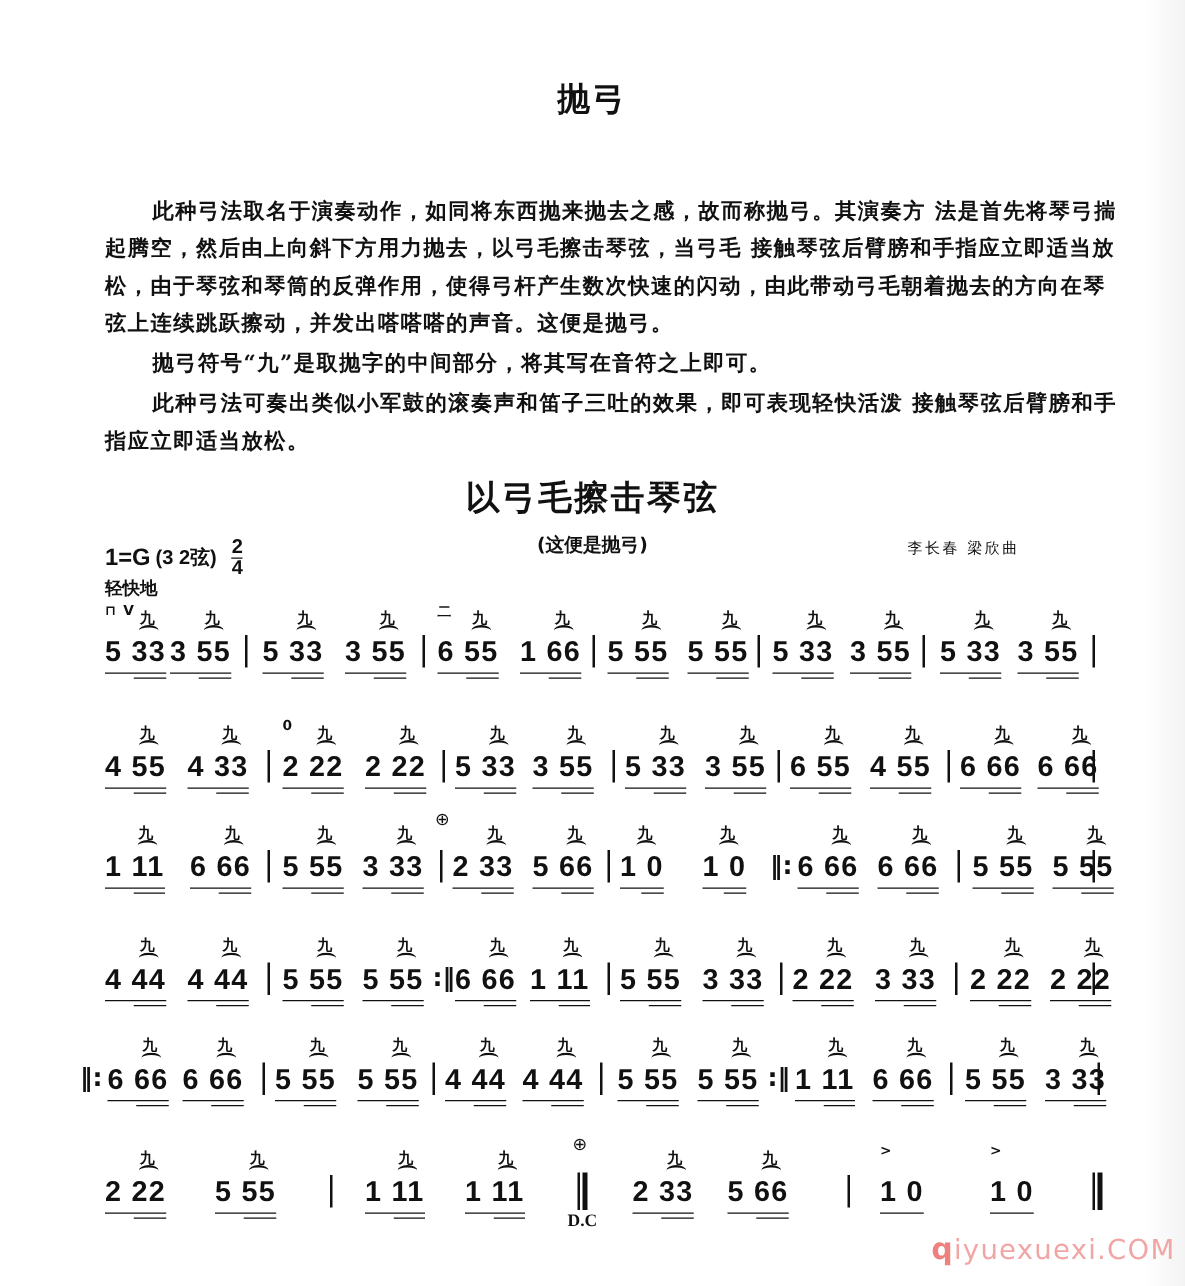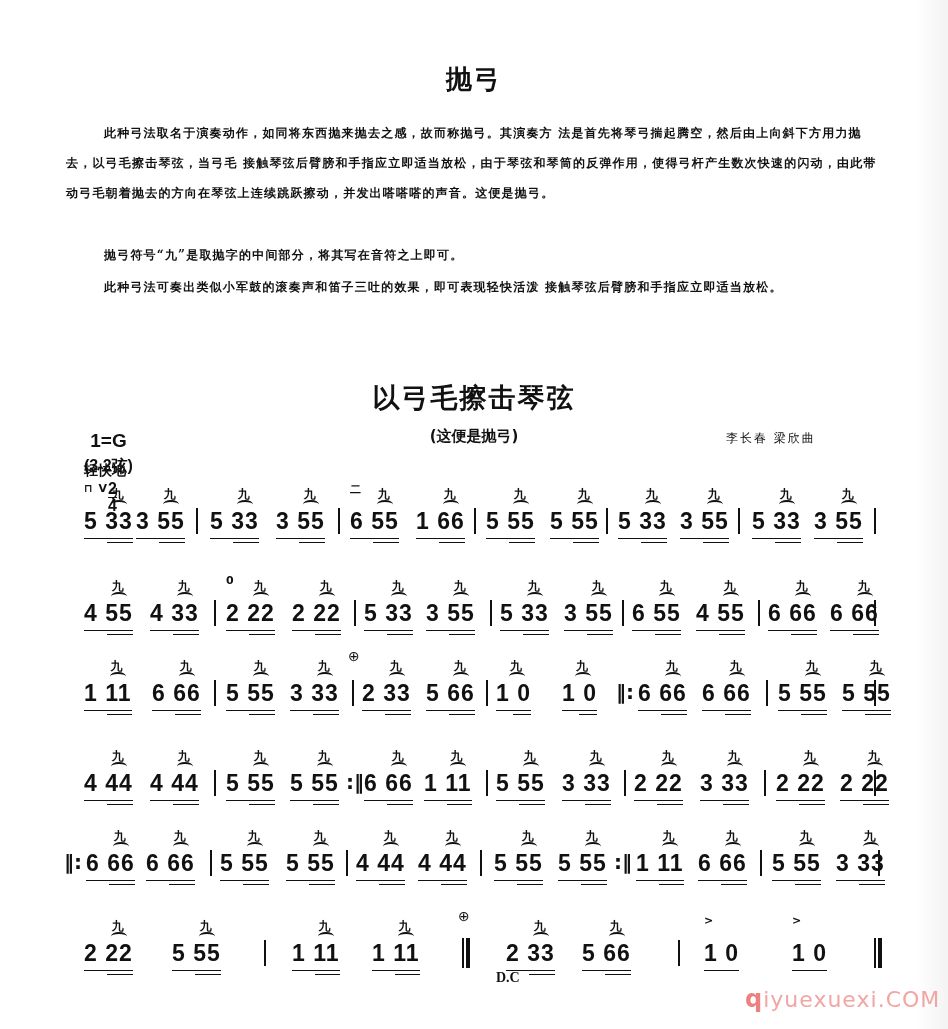--- a/index.html
+++ b/index.html
@@ -2,33 +2,33 @@
 <html><head>
 <meta charset="utf-8">
 <style>
   html, body { margin:0; padding:0; background:#ffffff; }
   body { width:948px; height:1029px; position:relative; overflow:hidden;
          font-family:"DejaVu Sans", sans-serif; color:#111; }
   .page-edge { position:absolute; right:0; top:0; width:32px; height:1029px;
                background:linear-gradient(to right,#ffffff,#f3f3f3); }
   .section-title { position:absolute; top:62px; left:0; width:948px; text-align:center;
                    font-size:26px; font-weight:bold; letter-spacing:2px; }
-  .para { position:absolute; left:66px; width:816px; font-size:12px; line-height:30px;
-          font-weight:bold; letter-spacing:1.2px; font-family:"DejaVu Serif", serif; }
+  .para { position:absolute; left:84px; width:816px; font-size:17px; line-height:30px;
+          font-weight:bold; letter-spacing:1.2px; font-family:"DejaVu Serif", serif;margin-top:36px; }
   .para.indent { text-indent:38px; }
   #p1 { top:118px; }
   #p2 { top:240px; }
   #p3 { top:272px; }
   .song-title { position:absolute; top:380px; left:0; width:948px; text-align:center;
                 font-size:27px; font-weight:bold; letter-spacing:2px; }
   .subtitle { position:absolute; top:427px; left:0; width:948px; text-align:center;
               font-size:15px; font-weight:bold; }
   .composer { position:absolute; top:430px; left:726px; font-size:12px; font-weight:normal; letter-spacing:2px;}
   .key { position:absolute; top:430px; left:84px; font-family:"Liberation Sans", sans-serif;
-         font-size:19px; font-weight:bold; display:flex; align-items:center; gap:4px;flex-direction:column; }
+         font-size:19px; font-weight:bold; display:flex; align-items:center; gap:4px; }
   .key .str { font-size:16px; }
   .frac { display:inline-flex; flex-direction:column; align-items:center; line-height:16px;
           font-size:16px; margin-left:8px; }
   .frac span:first-child { border-bottom:1.5px solid #111; }
   .tempo { position:absolute; top:462px; left:84px; font-size:14px; font-weight:bold; }
 
   .score-line { position:absolute; left:84px; width:800px; height:70px; }
   .beat { position:absolute; top:30px; font-family:"Liberation Sans", sans-serif;
           font-weight:bold; font-size:23px; letter-spacing:1px; white-space:nowrap; }
   .beat .ul1 { position:absolute; left:0; right:0; bottom:-4px; height:1.5px; background:#111; }
@@ -173,21 +173,21 @@
       <div class="beat" style="left: 688px;"><span>5 55</span><div class="ul1"></div><div class="ul2"></div><div class="mark">九</div><div class="arc"></div></div>
       <div class="beat" style="left: 752px;"><span>3 33</span><div class="ul1"></div><div class="ul2"></div><div class="mark">九</div><div class="arc"></div></div>
       <div class="bar" style="left: 794px;"></div>
     </div>
     <div class="score-line" style="top: 910px;">
       <div class="beat" style="left: 0px;"><span>2 22</span><div class="ul1"></div><div class="ul2"></div><div class="mark">九</div><div class="arc"></div></div>
       <div class="beat" style="left: 88px;"><span>5 55</span><div class="ul1"></div><div class="ul2"></div><div class="mark">九</div><div class="arc"></div></div>
       <div class="bar" style="left: 180px;"></div>
       <div class="beat" style="left: 208px;"><span>1 11</span><div class="ul1"></div><div class="ul2"></div><div class="mark">九</div><div class="arc"></div></div>
       <div class="beat" style="left: 288px;"><span>1 11</span><div class="ul1"></div><div class="ul2"></div><div class="mark">九</div><div class="arc"></div></div>
-      <div class="dc" style="left: 370px; margin-left: 42px;">D.C</div>
+      <div class="dc" style="left: 370px;">D.C</div>
       <div class="dbar" style="left: 378px;"></div>
       <div class="coda" style="left: 374px;">⊕</div>
       <div class="beat" style="left: 422px;"><span>2 33</span><div class="ul1"></div><div class="ul2"></div><div class="mark">九</div><div class="arc"></div></div>
       <div class="beat" style="left: 498px;"><span>5 66</span><div class="ul1"></div><div class="ul2"></div><div class="mark">九</div><div class="arc"></div></div>
       <div class="bar" style="left: 594px;"></div>
       <div class="beat" style="left: 620px;"><span>1 0</span><div class="ul1"></div><div class="pre">&gt;</div></div>
       <div class="beat" style="left: 708px;"><span>1 0</span><div class="ul1"></div><div class="pre">&gt;</div></div>
       <div class="dbar" style="left: 790px;"></div>
     </div>
   </div>

